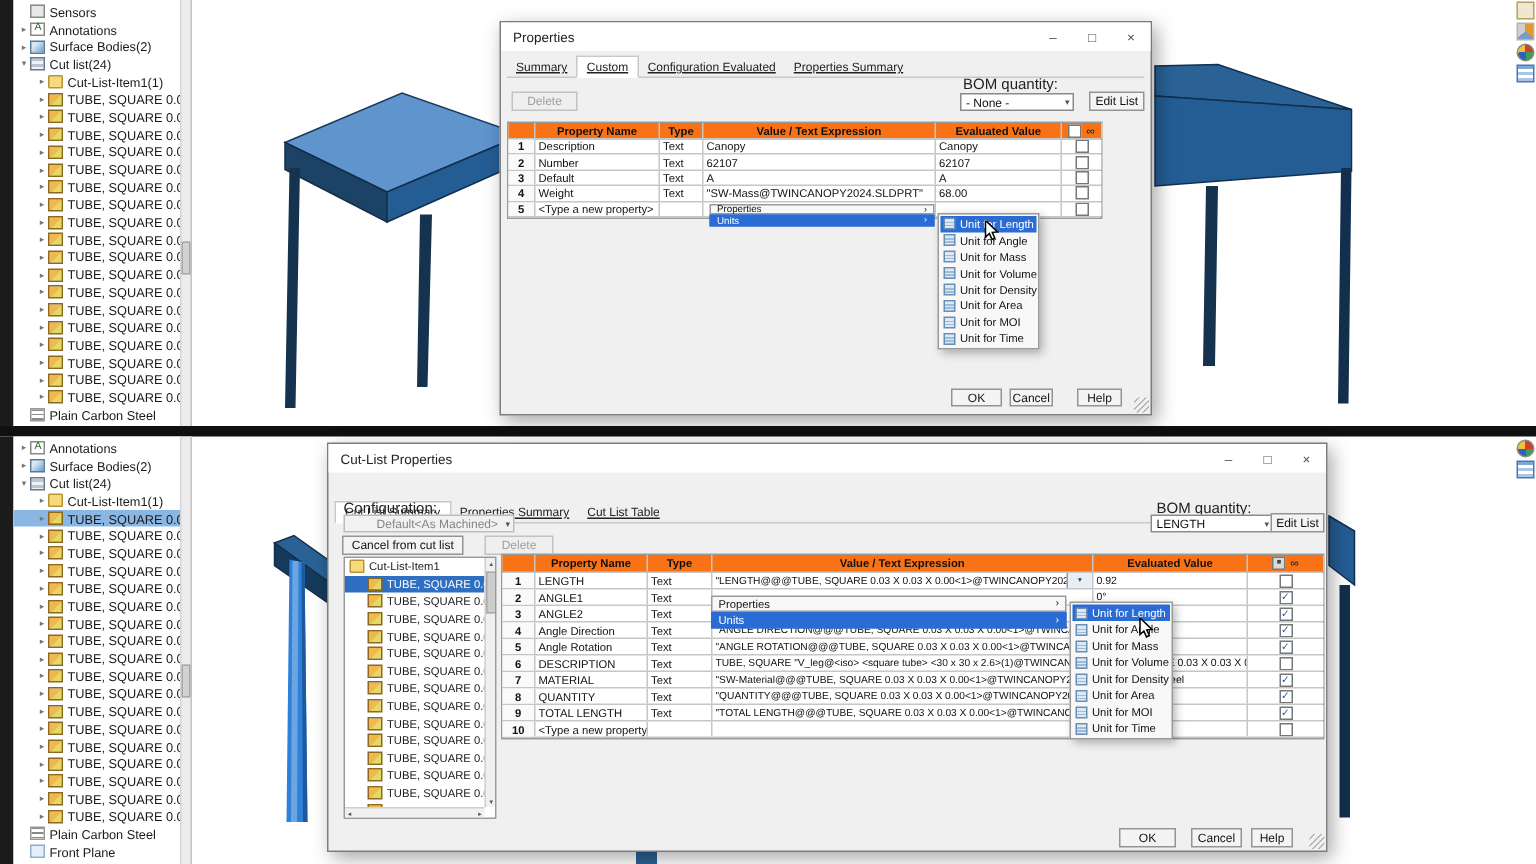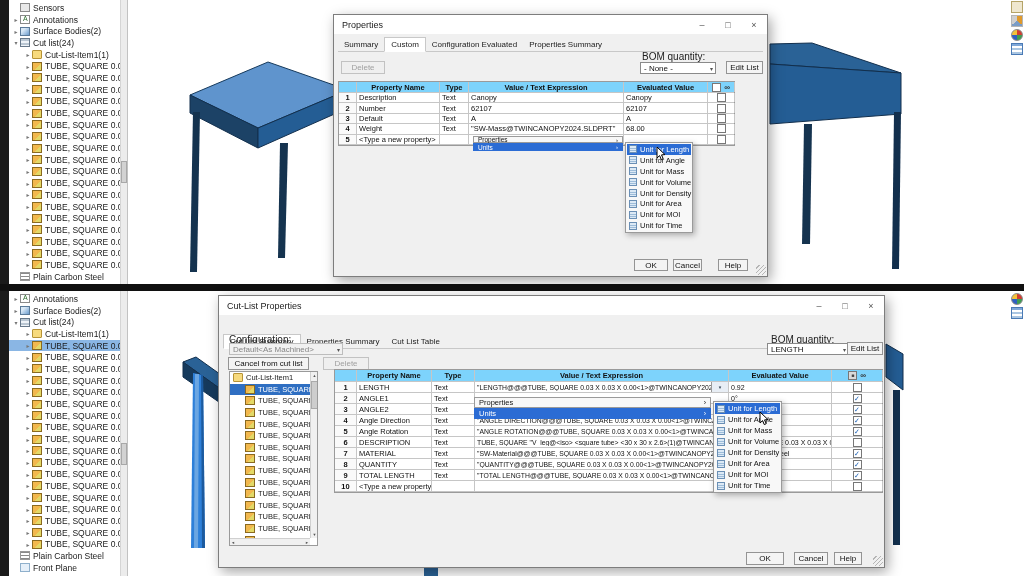--- a/index.html
+++ b/index.html
@@ -34,33 +34,33 @@
   .tpi.folder{background:#efe7cf;border-color:#b5a468;}
   .tpi.gear{background:conic-gradient(#e09a2c 0 35%,#7a9cc6 35% 65%,#cfcfcf 65%);}
   .tpi.sphere{border-radius:50%;border-color:#8a8a8a;background:conic-gradient(#d23d32 0 25%,#3d9e52 25% 50%,#2f5fc2 50% 75%,#f2c23a 75%);}
   .tpi.list{background:#fff;border-color:#4a7ab5;box-shadow:inset 0 2px 0 #7fa8d9,inset 0 4px 0 #fff,inset 0 6px 0 #aac6e2,inset 0 8px 0 #fff,inset 0 10px 0 #aac6e2;}
   
   .dlg{position:absolute;background:#f0f0f0;border:1px solid #7d7d7d;box-shadow:3px 4px 12px rgba(0,0,0,.35);box-sizing:border-box;}
   .titlebar{position:relative;height:19px;background:#ffffff;display:flex;align-items:center;padding-left:8px;font-size:9px;color:#222;}
   .winbtns{position:absolute;right:8px;top:0;height:19px;display:flex;align-items:center;gap:16px;color:#555;font-size:9px;}
   .winbtns span{width:10px;text-align:center;}
   .tabstrip{position:absolute;left:4px;right:4px;display:flex;align-items:flex-end;border-bottom:1px solid #c8c8c8;height:15px;font-size:8px;}
-  .tab{padding:2px 6px 2px 6px;color:#222;}
+  .tab{padding:2px 6px 2px 6px;color:#222;text-decoration:underline;}
   .tab[data-active="true"]{background:#fff;border:1px solid #c8c8c8;border-bottom:1px solid #fff;margin-bottom:-1px;}
   .btn{position:absolute;display:flex;align-items:center;justify-content:center;background:#f4f4f4;border:1px solid #949494;font-size:8px;color:#111;box-sizing:border-box;}
   .btn.disabled{color:#a0a0a0;border-color:#c2c2c2;background:#efefef;}
   .combo{position:absolute;background:#fff;border:1px solid #8a8a8a;display:flex;align-items:center;padding:0 10px 0 3px;font-size:8px;box-sizing:border-box;white-space:nowrap;overflow:hidden;}
   .combo .dd{position:absolute;right:2px;font-size:6px;color:#555;}
-  .combo.gray{background:#f1f1f1;color:#858585;border-color:#bdbdbd;}
+  .combo.gray{background:#f1f1f1;color:#858585;border-color:#bdbdbd;justify-content:flex-end;}
   .lbl{position:absolute;font-size:10px;color:#222;white-space:nowrap;}
   
   .ptable{position:absolute;background:#fff;border:1px solid #9a9a9a;box-sizing:border-box;}
   .prow{display:grid;border-bottom:1px solid #c6c6c6;box-sizing:border-box;}
   .prow>span{border-right:1px solid #c6c6c6;padding:0 2px;overflow:hidden;white-space:nowrap;display:flex;align-items:center;box-sizing:border-box;}
-  .prow.head{background:#7dd3fc;font-weight:bold;}
+  .prow.head{background:#f97316;font-weight:bold;}
   .prow.head>span{justify-content:center;}
   .cn{justify-content:center;font-weight:bold;background:#fafafa;}
   .dlgTop .prow{grid-template-columns:18px 83px 29px 155px 84px 27px;height:10.4px;font-size:7.5px;}
   .dlgTop .prow.head{height:11px;font-size:7.5px;}
   .dlgBot .prow{grid-template-columns:22px 75px 43px 254px 103px 51px;height:11px;font-size:7.5px;}
   .dlgBot .prow.head{height:12px;}
   .dlgBot .cvalue{font-size:6.8px;}
   .dlgBot .ceval{font-size:7px;}
   .ccheck{justify-content:center;}
   .cb{width:7px;height:7px;border:1px solid #777;background:#fff;display:flex;align-items:center;justify-content:center;font-size:7px;color:#1a5fb4;line-height:1;flex:none;}
@@ -627,21 +627,21 @@
     </div>
     <div class="btn" style="left:9px;top:61px;width:81px;height:13px;">Cancel from cut list</div>
     <div class="btn disabled" style="left:104px;top:61px;width:46px;height:13px;">Delete</div>
     <div class="lbl" style="left:552px;top:38px;">BOM quantity:</div>
     <div class="combo" style="left:548px;top:47px;width:82px;height:12px;">
       <span>LENGTH</span>
       <span class="dd">▾</span>
     </div>
     <div class="btn" style="left:628px;top:46px;width:36px;height:13px;">Edit List</div>
 
-    <div class="dtree" style="left:10px;top:75px;width:89px;height:175px;">
+    <div class="dtree" style="left:10px;top:75px;width:102px;height:175px;">
       <div style="position:absolute;left:0;top:0;right:7px;bottom:7px;overflow:hidden;">
 
           <div class="trow" data-ind="0">
             <span class="ticon" data-icon="folder"></span>
             <span>Cut-List-Item1</span>
           </div>
 
           <div class="trow" data-ind="1" data-state="selected">
             <span class="ticon" data-icon="tube"></span>
             <span>TUBE, SQUARE 0.03 X</span>

